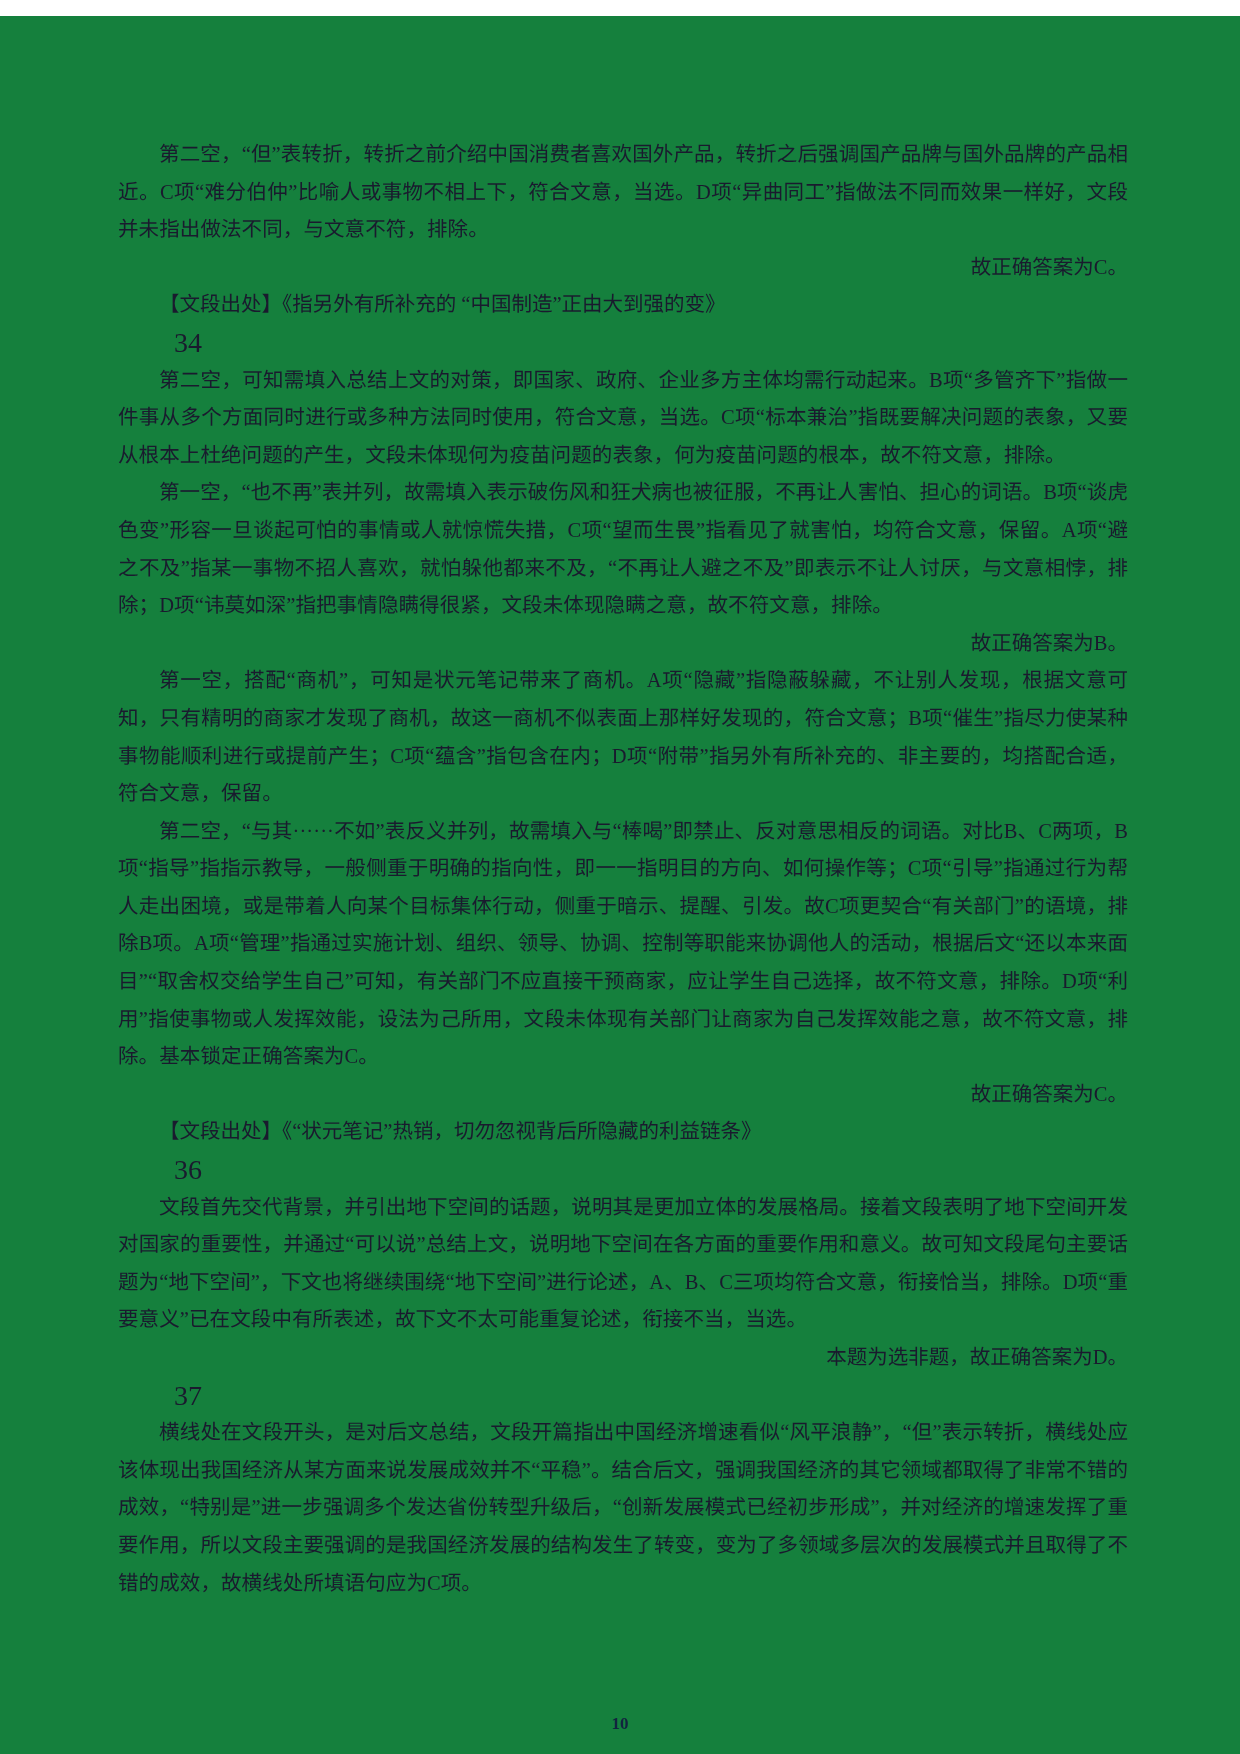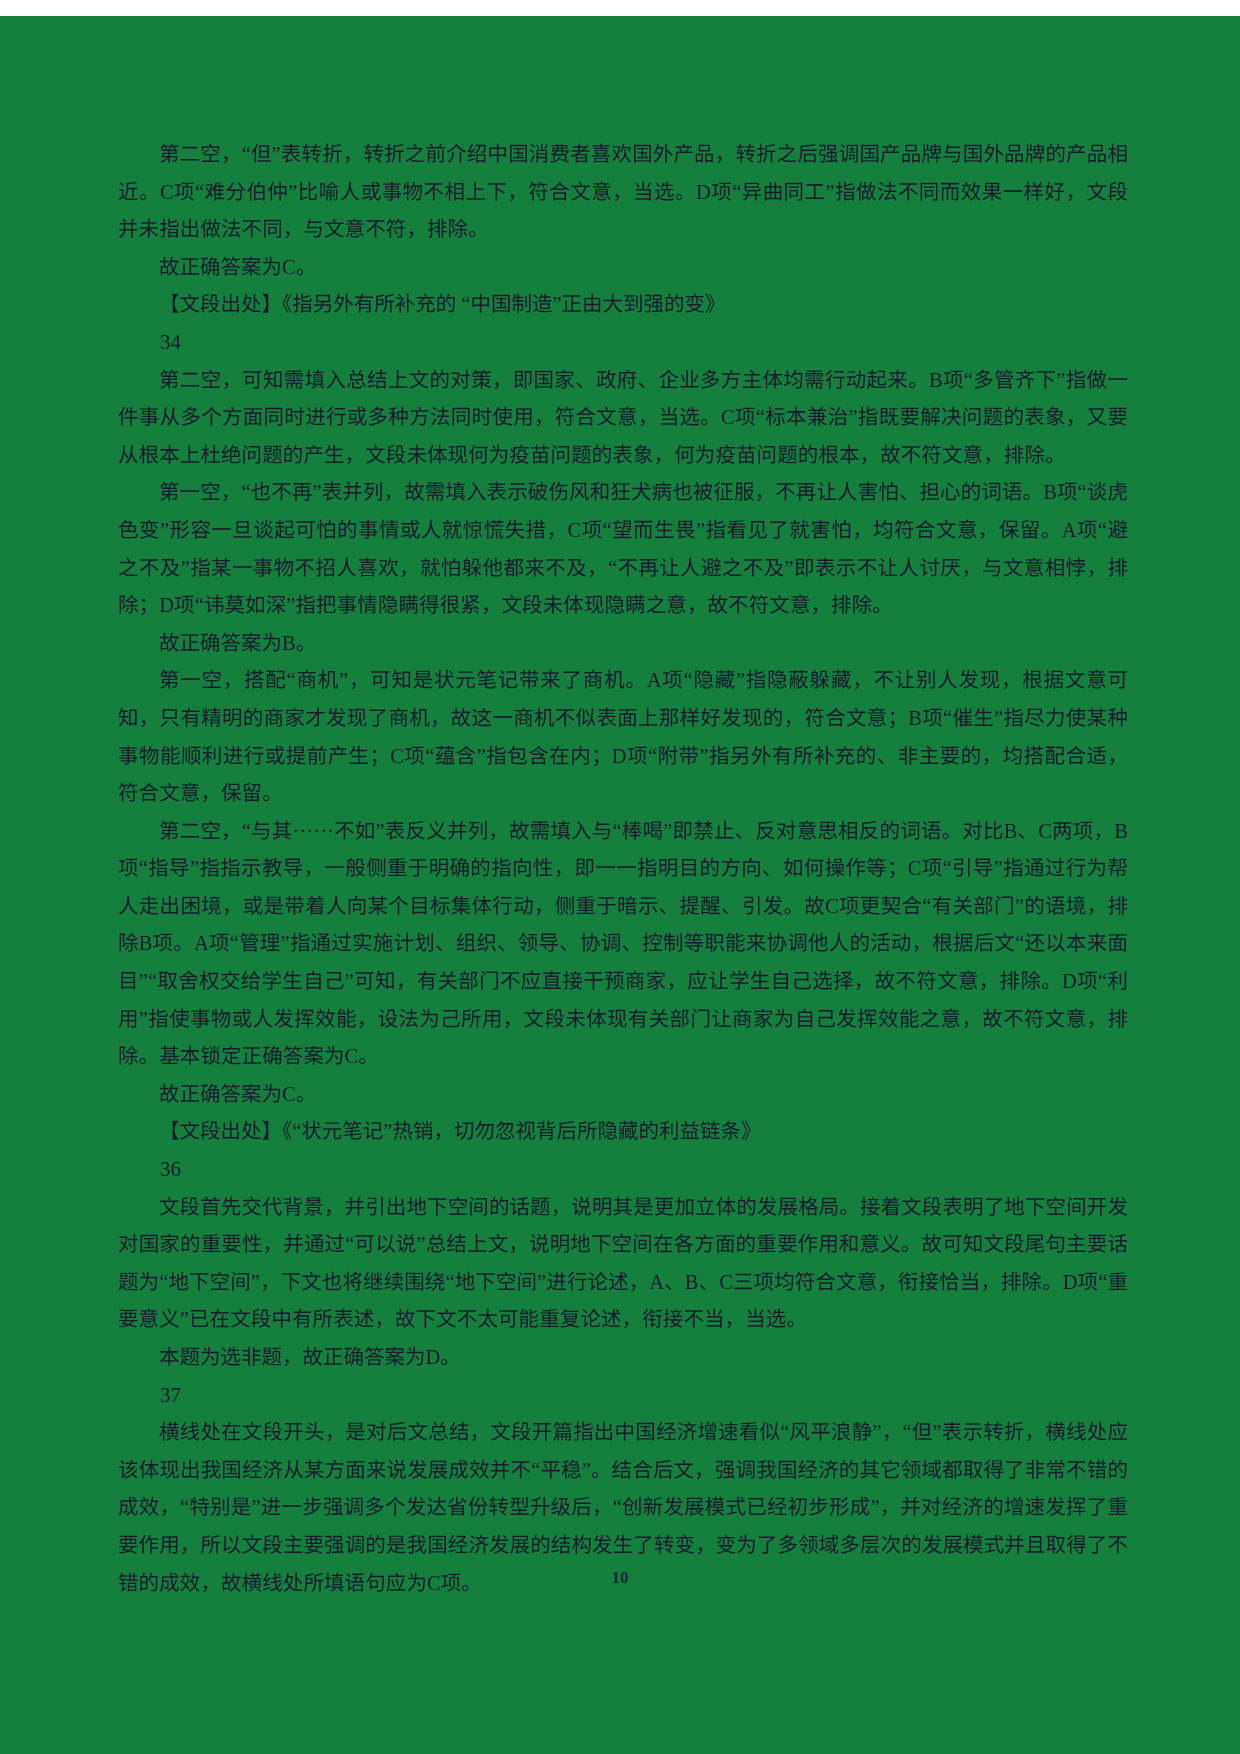--- a/index.html
+++ b/index.html
@@ -36,21 +36,21 @@
     text-justify: inter-ideograph;
     text-indent: 2em;
     letter-spacing: 0.1px;
     font-family: "Liberation Serif", "DejaVu Serif", serif;
     white-space: normal;
     word-break: break-all;
   }
   
   p.qnum {
     margin: 0;
-    font-size: 21px;
+    font-size: 28px;
     line-height: 37.6px;
     color: #1a1a2e;
     text-indent: 2em;
     text-align: left;
     font-family: "Liberation Serif", "DejaVu Serif", serif;
   }
   
   p.source {
     margin: 0;
     font-size: 20.5px;
@@ -60,28 +60,28 @@
     text-align: left;
     font-family: "Liberation Serif", "DejaVu Serif", serif;
   }
   
   p.short {
     margin: 0;
     font-size: 20.5px;
     line-height: 37.6px;
     color: #1a1a2e;
     text-indent: 2em;
-    text-align: left;
+    text-align: right;
     font-family: "Liberation Serif", "DejaVu Serif", serif;
   }
   .page-number {
     position: absolute;
     left: 0;
     right: 0;
-    top: 1552px;
+    top: 1698px;
     text-align: center;
     font-size: 17px;
     font-weight: bold;
     color: #12243f;
     font-family: "Liberation Serif", "DejaVu Serif", serif;
   }
 </style>
 </head>
 <body>
 

